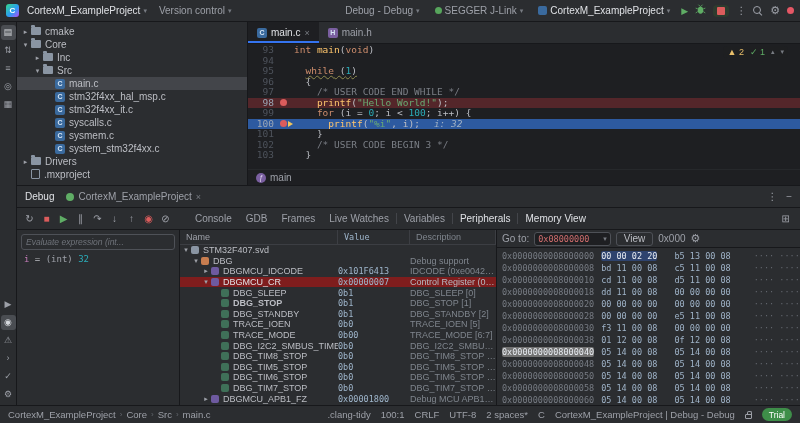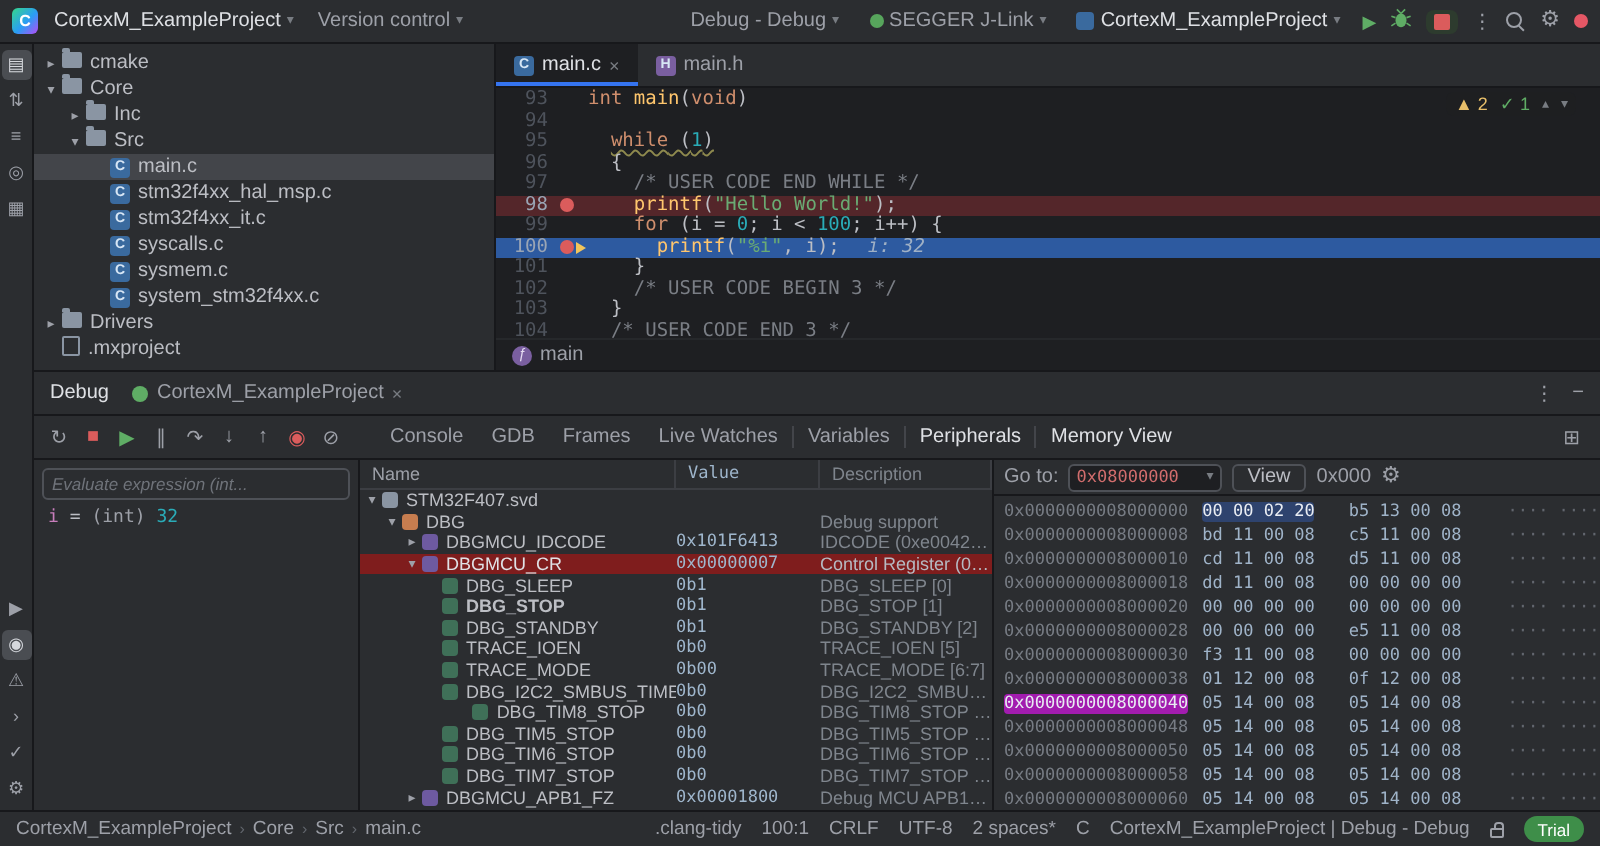--- a/index.html
+++ b/index.html
@@ -108,21 +108,21 @@
   .pi-svd{background:#8a95a3}.pi-grp{background:#c77d4f}.pi-reg{background:#6e5aa0}.pi-fld{background:#3f7058}
 
   .memory-pane{flex:1;display:flex;flex-direction:column;overflow:hidden;background:#2b2d30}
   .mem-toolbar{height:18px;flex:none;display:flex;align-items:center;gap:5px;padding:0 5px;border-bottom:1px solid #17181b;color:#9da0a8}
   .goto-box{display:flex;align-items:center;background:#1e1f22;border:1px solid #4e5157;border-radius:3px;height:14px;padding:0 3px;gap:3px}
   .goto-input{width:62px;background:transparent;border:none;outline:none;color:#d16d6d;font-family:"DejaVu Sans Mono",monospace;font-size:8.5px}
   .view-btn{height:14px;border:1px solid #4e5157;border-radius:3px;padding:0 7px;display:flex;align-items:center;color:#bcbec4;background:#2b2d30}
   .mem-rows{flex:1;overflow:hidden;padding:2px 0 0 5px;font-family:"DejaVu Sans Mono",monospace;font-size:8.5px}
   .mem-row{height:12px;display:flex;align-items:center;white-space:pre}
   .m-addr{color:#777c84;margin-right:7px}
-  .m-addr.sel{background:#a21caf;color:#e8ecf2;border-radius:2px}
+  .m-addr.sel{background:#737373;color:#e8ecf2;border-radius:2px}
   .m-hex{color:#9fb3c8;margin-right:17px}
   .m-hex.selhex{background:#2e436e;color:#e8ecf2;border-radius:2px}
   .m-ascii{color:#62666e;margin-left:6px}
 
   
   .statusbar{height:18px;flex:none;background:#2b2d30;border-top:1px solid #17181b;display:flex;align-items:center;padding:0 8px;color:#9da0a8;font-size:9.5px}
   .sb-crumbs{display:flex;align-items:center;gap:4px;white-space:nowrap}
   .sb-sep{color:#61656c;font-size:8px}
   .sb-right{margin-left:auto;display:flex;align-items:center;gap:10px;white-space:nowrap}
   .lock{width:7px;height:5px;border:1px solid #9da0a8;border-radius:1px;position:relative;margin-top:3px;display:inline-block}
@@ -302,21 +302,20 @@
               <div class="code-line"><span class="gutter">94</span><span class="marker"></span><span class="code-text"></span></div>
               <div class="code-line"><span class="gutter">95</span><span class="marker"></span><span class="code-text"><span class="tk-p">  </span><span class="tk-kw tk-u">while</span><span class="tk-p tk-u"> (</span><span class="tk-num tk-u">1</span><span class="tk-p tk-u">)</span></span></div>
               <div class="code-line"><span class="gutter">96</span><span class="marker"></span><span class="code-text"><span class="tk-p">  {</span></span></div>
               <div class="code-line"><span class="gutter">97</span><span class="marker"></span><span class="code-text"><span class="tk-p">    </span><span class="tk-cm">/* USER CODE END WHILE */</span></span></div>
               <div class="code-line l-bp"><span class="gutter">98</span><span class="marker"><span class="bp-dot"></span></span><span class="code-text"><span class="tk-p">    </span><span class="tk-fn">printf</span><span class="tk-p">(</span><span class="tk-str">"Hello World!"</span><span class="tk-p">);</span></span></div>
               <div class="code-line"><span class="gutter">99</span><span class="marker"></span><span class="code-text"><span class="tk-p">    </span><span class="tk-kw">for</span><span class="tk-p"> (i = </span><span class="tk-num">0</span><span class="tk-p">; i &lt; </span><span class="tk-num">100</span><span class="tk-p">; i++) {</span></span></div>
               <div class="code-line l-exec"><span class="gutter">100</span><span class="marker"><span class="bp-dot"></span><span class="exec-arrow"></span></span><span class="code-text"><span class="tk-p">      </span><span class="tk-fn">printf</span><span class="tk-p">(</span><span class="tk-str">"%i"</span><span class="tk-p">, i);</span><span class="tk-hint">i: 32</span></span></div>
               <div class="code-line"><span class="gutter">101</span><span class="marker"></span><span class="code-text"><span class="tk-p">    }</span></span></div>
               <div class="code-line"><span class="gutter">102</span><span class="marker"></span><span class="code-text"><span class="tk-p">    </span><span class="tk-cm">/* USER CODE BEGIN 3 */</span></span></div>
               <div class="code-line"><span class="gutter">103</span><span class="marker"></span><span class="code-text"><span class="tk-p">  }</span></span></div>
-              <div class="code-line"><span class="gutter">104</span><span class="marker"></span><span class="code-text"><span class="tk-p">  </span><span class="tk-cm">/* USER CODE END 3 */</span></span></div>
             </div>
           <div class="ed-breadcrumb">
             <span class="fn-ic">ƒ</span>
             <span>main</span>
           </div>
         </section>
       </div>
 
       <section class="debug">
         <div class="dbg-header">
@@ -455,21 +454,21 @@
                 <div class="p-row">
                   <span class="col-name" style="padding-left: 32px;">
                     <span class="p-chev"></span>
                     <span class="p-ic pi-fld"></span>
                     <span>DBG_I2C2_SMBUS_TIMEOUT</span>
                   </span>
                   <span class="col-val">0b0</span>
                   <span class="col-desc">DBG_I2C2_SMBUS_TIMEOUT [16]</span>
                 </div>
                 <div class="p-row">
-                  <span class="col-name" style="padding-left: 32px; justify-content: center;">
+                  <span class="col-name" style="padding-left: 32px;">
                     <span class="p-chev"></span>
                     <span class="p-ic pi-fld"></span>
                     <span>DBG_TIM8_STOP</span>
                   </span>
                   <span class="col-val">0b0</span>
                   <span class="col-desc">DBG_TIM8_STOP [17]</span>
                 </div>
                 <div class="p-row">
                   <span class="col-name" style="padding-left: 32px;">
                     <span class="p-chev"></span>

